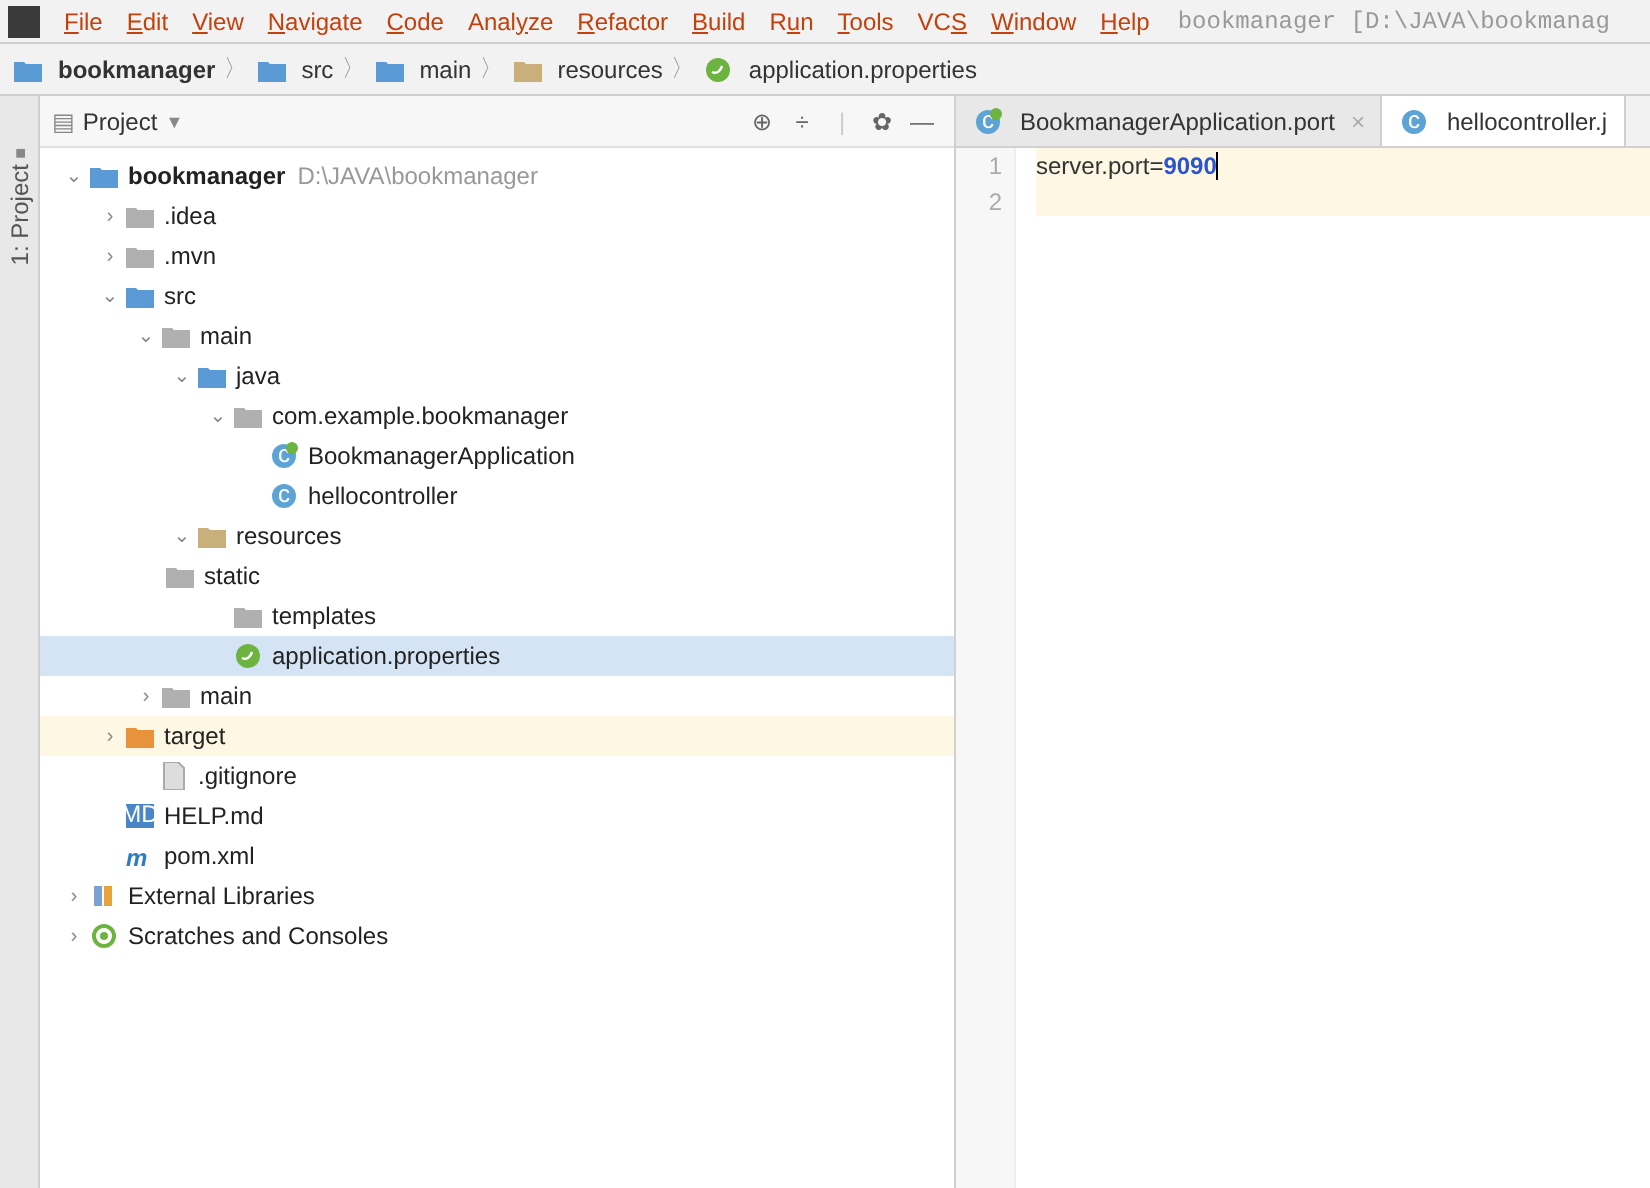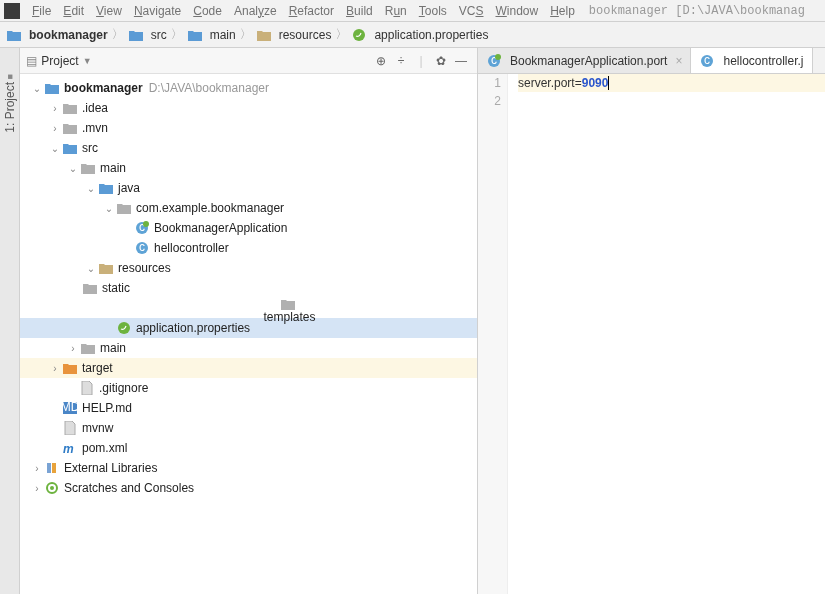--- a/index.html
+++ b/index.html
@@ -1,19 +1,19 @@
 <!DOCTYPE html>
 <html><head>
 <meta charset="utf-8">
 <style>
 * { margin: 0; padding: 0; box-sizing: border-box; font-family: "Segoe UI", Arial, sans-serif; font-size: 12px; }
 body { background: #f2f2f2; width: 825px; height: 594px; overflow: hidden; display: flex; flex-direction: column; }
 .menubar { display: flex; align-items: center; height: 22px; background: #f2f2f2; padding-left: 4px; border-bottom: 1px solid #d0d0d0; }
 .app-icon { width: 16px; height: 16px; background: #3a3a3a; margin-right: 6px; }
-.menu-item { padding: 2px 6px; color: #737373; cursor: default; }
+.menu-item { padding: 2px 6px; color: #c2410c; cursor: default; }
 .menu-item .u { text-decoration: underline; }
 .title-path { color: #999; padding-left: 8px; white-space: nowrap; overflow: hidden; font-family: Liberation Mono, monospace; }
 .breadcrumbs { display: flex; align-items: center; height: 26px; background: #f2f2f2; padding-left: 6px; border-bottom: 1px solid #d0d0d0; }
 .crumb { display: flex; align-items: center; gap: 3px; color: #333; }
 .crumb.bold { font-weight: bold; }
 .crumb-sep { margin: 0 4px; color: #999; }
 .main-row { flex: 1; display: flex; min-height: 0; }
 .side-tab { width: 20px; background: #e8e8e8; border-right: 1px solid #d0d0d0; display: flex; align-items: flex-start; justify-content: center; padding-top: 20px; }
 .side-tab-text { writing-mode: vertical-lr; transform: rotate(180deg); color: #555; }
 .side-tab-text::after { content: "■"; transform: rotate(90deg); display: inline-block; margin-bottom: 4px; font-size: 9px; color: #888; }
@@ -35,21 +35,21 @@
 .editor-panel { flex: 1; display: flex; flex-direction: column; background: #fff; }
 .editor-tabs { display: flex; align-items: center; height: 26px; background: #f2f2f2; border-bottom: 1px solid #d0d0d0; }
 .editor-tab { display: flex; align-items: center; height: 100%; padding: 0 8px; gap: 4px; border-right: 1px solid #d0d0d0; color: #333; cursor: default; }
 .editor-tab.inactive { background: #e8e8e8; }
 .editor-tab.active { background: #fff; }
 .tab-close { color: #aaa; margin-left: 4px; cursor: pointer; }
 .editor-body { flex: 1; display: flex; font-family: Consolas, monospace; }
 .gutter { width: 30px; background: #f7f7f7; color: #aaa; text-align: right; padding-right: 6px; border-right: 1px solid #eee; }
 .gutter div { height: 18px; line-height: 18px; }
 .code { flex: 1; padding-left: 10px; }
-.code-line { height: 18px; line-height: 18px; }
+.code-line { height: 34px; line-height: 18px; }
 .code-line.hl { background: #fdf7e3; }
 .kw { color: #333; }
 .val { color: #2a55cc; font-weight: bold; }
 .caret { border-right: 1px solid #000; }
 svg { display: block; }
 </style>
 </head>
 <body>
 
 <div class="menubar">
@@ -236,21 +236,21 @@
     </div>
         <div class="tree-row" style="padding-left: 48px;">
           <span class="arrow none"></span>
     <span class="icon">
             <svg width="14" height="12">
               <path d="M0 2h5l1 1h8v9H0z" fill="#b0b0b0"></path>
             </svg>
           </span>
     <span class="node-label ">static</span>
     </div>
-        <div class="tree-row" style="padding-left: 82px; flex-direction: column;">
+        <div class="tree-row" style="padding-left: 82px;">
           <span class="arrow none"></span>
     <span class="icon">
             <svg width="14" height="12">
               <path d="M0 2h5l1 1h8v9H0z" fill="#b0b0b0"></path>
             </svg>
           </span>
     <span class="node-label ">templates</span>
     </div>
         <div class="tree-row selected" style="padding-left: 82px;">
           <span class="arrow none"></span>
@@ -291,29 +291,20 @@
     </div>
         <div class="tree-row" style="padding-left: 28px;">
           <span class="arrow none"></span>
     <span class="icon">
             <svg width="14" height="12">
               <rect width="14" height="12" fill="#4a86c7"></rect>
               <text x="7" y="9" text-anchor="middle" fill="#fff" font-size="7">MD</text>
             </svg>
           </span>
     <span class="node-label ">HELP.md</span>
-    </div>
-        <div class="tree-row" style="padding-left: 28px;">
-          <span class="arrow none"></span>
-    <span class="icon">
-            <svg width="12" height="14">
-              <path d="M1 0h7l3 3v11H1z" fill="#ddd" stroke="#aaa"></path>
-            </svg>
-          </span>
-    <span class="node-label ">mvnw</span>
     </div>
         <div class="tree-row" style="padding-left: 28px;">
           <span class="arrow none"></span>
     <span class="icon">
             <svg width="14" height="14">
               <text x="0" y="12" fill="#2e7bc6" font-size="13" font-style="italic" font-weight="bold">m</text>
             </svg>
           </span>
     <span class="node-label ">pom.xml</span>
     </div>

